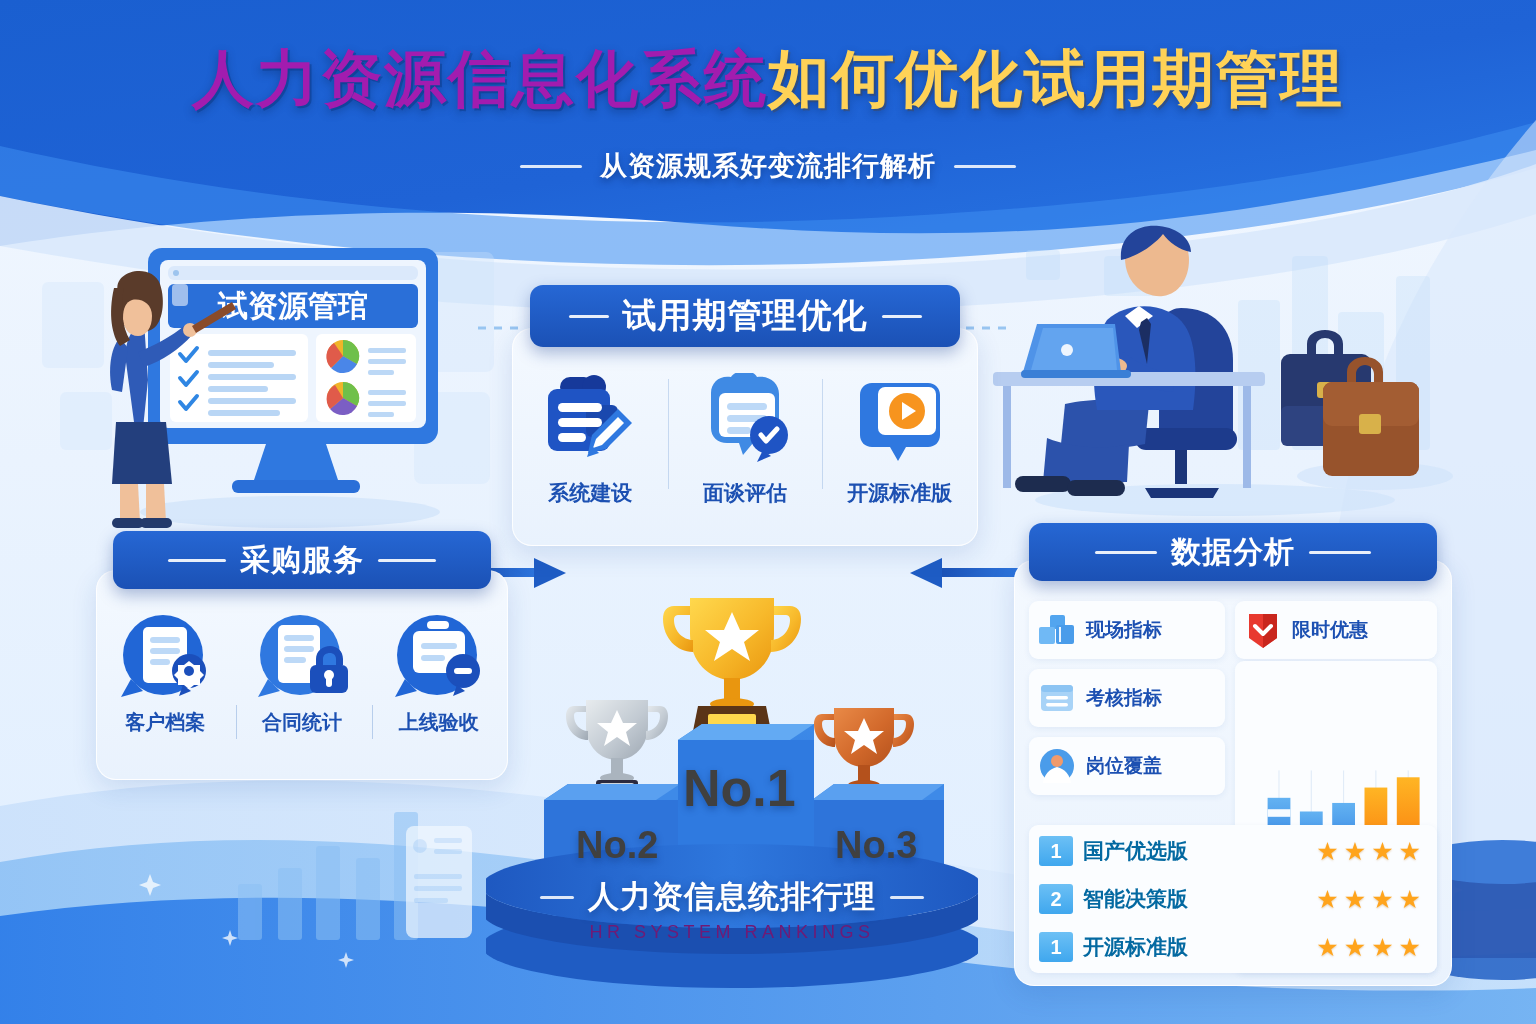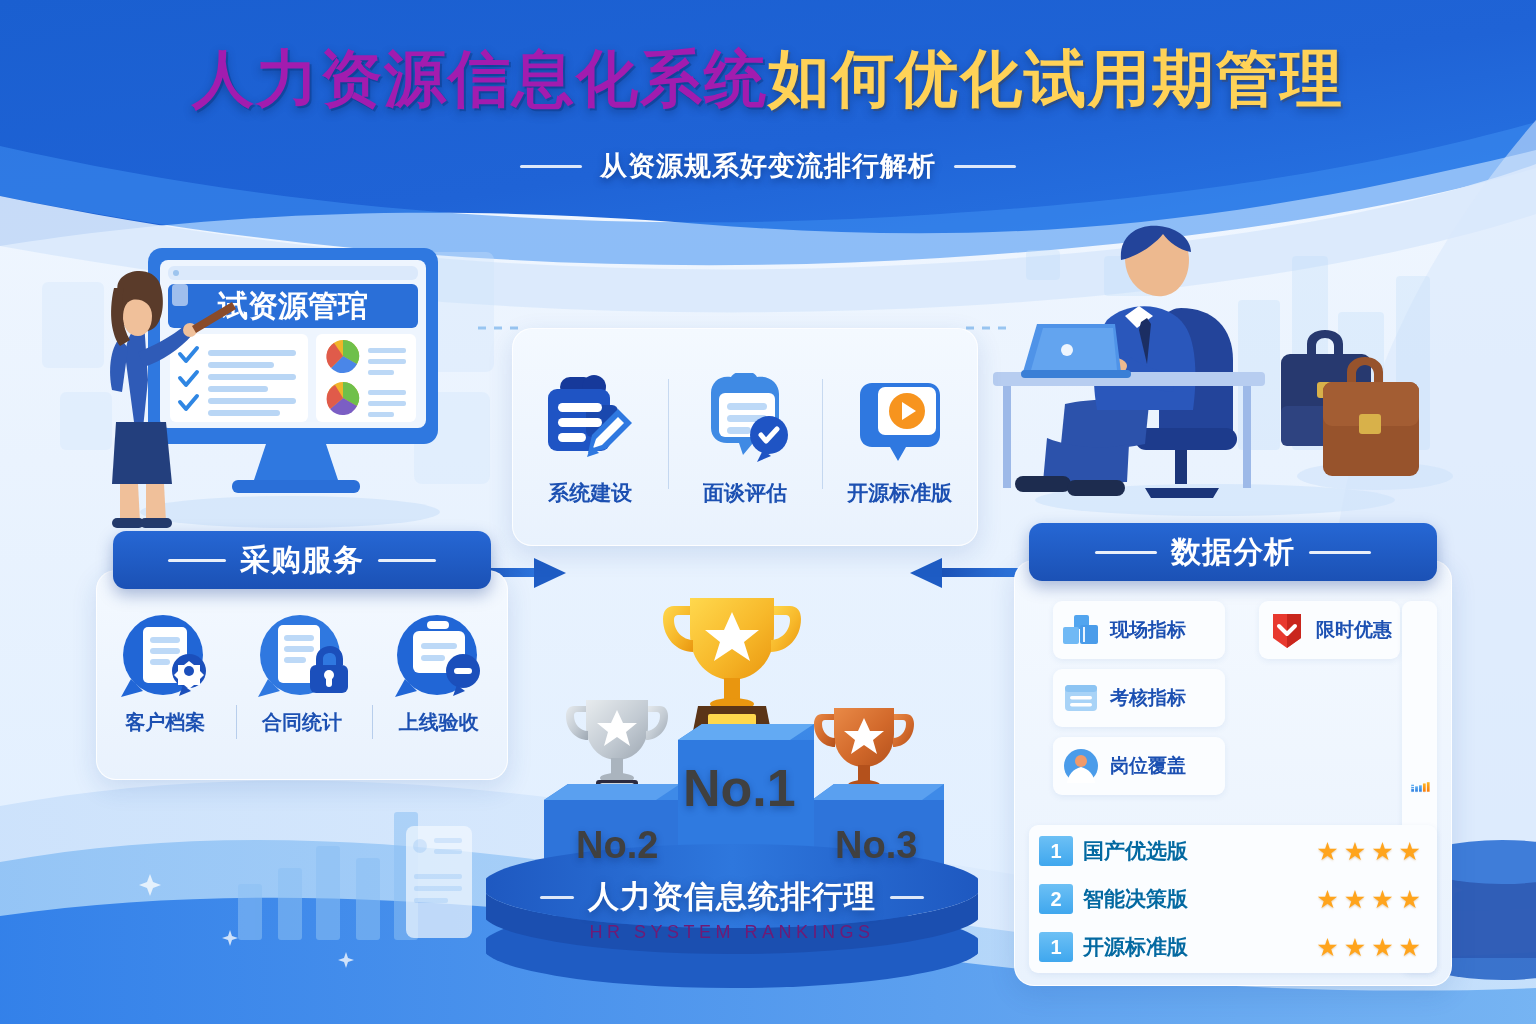--- a/index.html
+++ b/index.html
@@ -78,24 +78,24 @@
   .circ-label { font-size:20px; font-weight:bold; color:#1c50b2; white-space:nowrap; }
 
   
   #card-analysis { left:1014px; top:560px; width:438px; height:426px; }
   #head-analysis { top:-38px; width:408px; height:58px; }
   #head-analysis .ph-line { width:62px; }
   #head-analysis .ph-text { font-size:30px; }
   .an-body { position:absolute; left:14px; top:40px; right:14px; bottom:12px;
     display:flex; gap:10px; }
   .an-left { width:196px; display:flex; flex-direction:column; gap:10px; }
-  .an-right { flex:1; display:flex; flex-direction:row; gap:2px; }
+  .an-right { flex:1; display:flex; flex-direction:column; gap:2px; }
   .chip { background:#fbfdff; border-radius:9px; padding:9px 8px;
     display:flex; align-items:center; gap:9px; height:58px;
-    box-shadow:0 2px 6px rgba(40,90,170,.08);margin-left:24px; }
+    box-shadow:0 2px 6px rgba(40,90,170,.08); }
   .chip-label { font-size:19px; font-weight:bold; color:#1c50b2; white-space:nowrap; }
   .chart-box { background:#fbfdff; border-radius:9px; flex:1;
     box-shadow:0 2px 6px rgba(40,90,170,.08); padding:6px; }
   .rank-box { background:#fbfdff; border-radius:9px;
     box-shadow:0 2px 6px rgba(40,90,170,.08);
     position:absolute; left:14px; bottom:12px; right:14px; height:148px;
     display:flex; align-items:center; }
   .rank-list { width:100%; display:flex; flex-direction:column; justify-content:center;
     gap:6px; padding:4px 10px; }
   .rank-row { display:flex; align-items:center; gap:10px; height:42px; }
@@ -353,20 +353,25 @@
       <rect x="468" y="568" width="72" height="9" fill="url(#arrGrad)"></rect>
       <path d="M534,558 l32,15 l-32,15 z" fill="#1e5cc4"></path>
     </g>
     <g>
       <rect x="938" y="568" width="86" height="9" fill="url(#arrGrad)"></rect>
       <path d="M942,558 l-32,15 l32,15 z" fill="#1e5cc4"></path>
     </g>
   </svg>
 
   <div class="panel" id="card-process">
+    <div class="panel-head" id="head-process">
+      <span class="ph-line"></span>
+      <span class="ph-text">试用期管理优化</span>
+      <span class="ph-line"></span>
+    </div>
     <div class="feat-row">
 
       <div class="feat">
         <svg width="112" height="96" viewBox="0 0 112 96">
           <rect x="26" y="4" width="34" height="20" rx="10" fill="#16399a"></rect>
           <circle cx="60" cy="14" r="12" fill="#16399a"></circle>
           <rect x="14" y="16" width="62" height="62" rx="9" fill="#1f54c4"></rect>
           <rect x="52" y="32" width="32" height="32" rx="6" fill="#1a48ae"></rect>
           <g fill="#ffffff">
             <rect x="24" y="30" width="44" height="9" rx="4.5"></rect>

